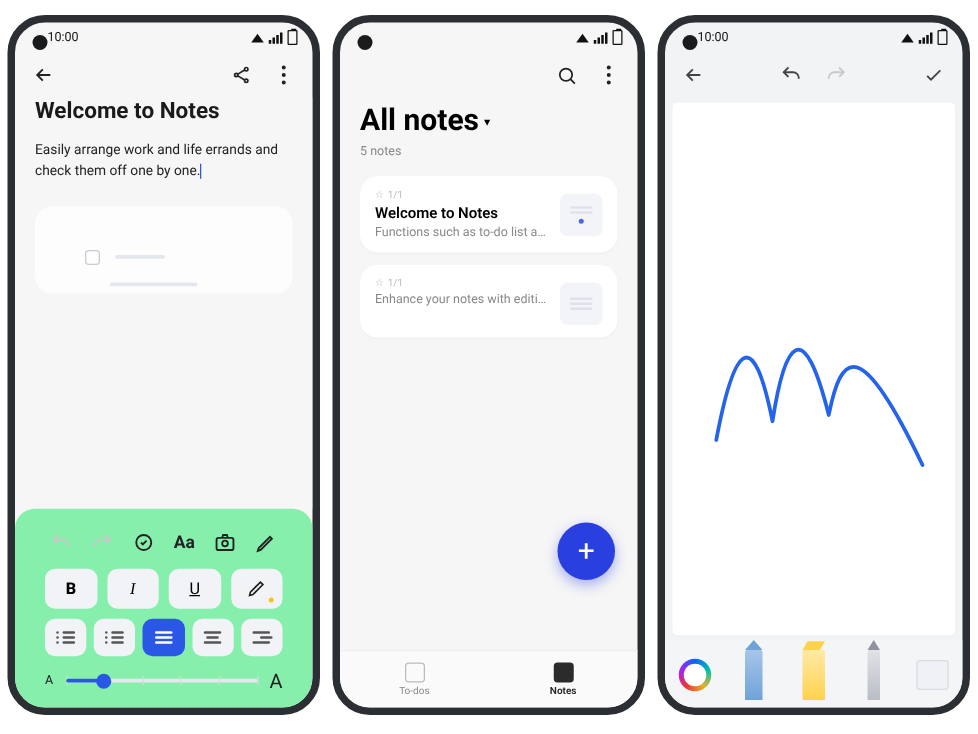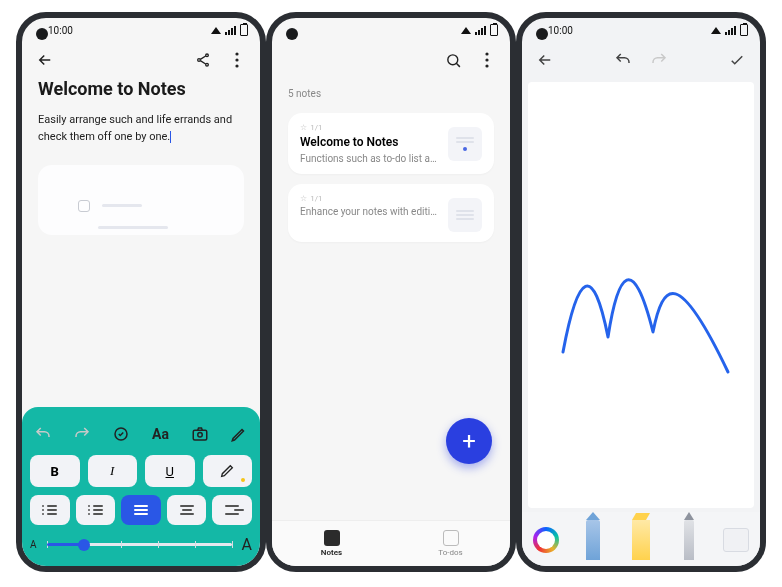--- a/index.html
+++ b/index.html
@@ -1,17 +1,17 @@
 <!DOCTYPE html>
 <html><head>
 <meta charset="utf-8">
 <style>
 * { margin:0; padding:0; box-sizing:border-box; font-family:-apple-system,BlinkMacSystemFont,"Segoe UI",Roboto,sans-serif; }
 body { background:#fff; display:flex; justify-content:center; padding:12px 6px; }
-.phones { display:flex; }
+.phones { display:flex; gap:10px; }
 
 .phone {
   width:250px; height:560px;
   border:6px solid #2b2e33;
   border-radius:30px;
   background:#f6f6f6;
   overflow:hidden;
   position:relative;
   display:flex; flex-direction:column;
 }
@@ -39,21 +39,21 @@
 .title1 { font-size:18px; font-weight:700; color:#1a1a1a; margin-bottom:12px; }
 .para { font-size:11px; color:#222; line-height:1.55; margin-bottom:16px; }
 .sub { font-size:11px; font-weight:700; margin-bottom:4px; }
 .cursor { display:inline-block; width:1px; height:12px; background:#2a57e6; vertical-align:middle; }
 .preview { margin-top:20px; background:#fdfdfe; border-radius:14px; height:70px; position:relative; }
 .prev-in { position:absolute; left:40px; top:30px; }
 .chk { display:inline-block; width:12px;height:12px;border:1px solid #c8cbd2;border-radius:3px;vertical-align:middle;margin-right:8px;}
 .zl{display:inline-block;height:3px;background:#e5e7ee;border-radius:2px;width:40px;vertical-align:middle;margin-right:3px}
 .zl2{width:70px}
 
-.toolbar { background:#14b8a6; border-radius:16px 16px 0 0; padding:8px 8px 12px; }
+.toolbar { background:#86efac; border-radius:16px 16px 0 0; padding:8px 24px 12px; }
 .row { display:flex; justify-content:space-between; align-items:center; margin:6px 0; }
 .row .ibtn { width:26px; height:26px; display:flex; align-items:center; justify-content:center; color:#222; }
 .dim { color:#c9c9c9 !important; }
 .aa { color:#2a57e6; font-weight:700; font-size:14px; }
 .fmtrow { display:flex; gap:8px; margin:8px 0; }
 .fmtbtn { flex:1; height:32px; background:#f2f3f7; border-radius:8px; display:flex; align-items:center; justify-content:center; font-size:13px; }
 .fmtbtn.b{font-weight:800}.fmtbtn.i{font-style:italic;font-family:serif}
 .fmtbtn.u span{text-decoration:underline}
 .hl{position:relative}.hl::after{content:"";position:absolute;bottom:5px;right:7px;width:4px;height:4px;background:#f5c518;border-radius:50%}
 .alignrow{display:flex;gap:6px;margin:8px 0}
@@ -155,21 +155,21 @@
               <circle cx="2" cy="2" r="1.6"></circle>
               <circle cx="2" cy="8" r="1.6"></circle>
               <circle cx="2" cy="14" r="1.6"></circle>
             </svg>
       </span>
     </span>
   </div>
 
   <div class="content">
     <div class="title1">Welcome to Notes</div>
-    <div class="para"><span>Easily arrange such and life errands and check them off one by one.</span><span class="cursor"></span></div>
+    <div class="para"><span>Easily arrange work and life errands and check them off one by one.</span><span class="cursor"></span></div>
 
     <div class="preview">
       <div class="prev-in">
         <span class="chk"></span>
         <span class="zl"></span><br>
         <span class="zl zl2" style="margin-left:20px;margin-top:5px;display:inline-block"></span>
       </div>
     </div>
   </div>
 
@@ -304,20 +304,24 @@
       <span class="icon">
             <svg width="4" height="16" viewBox="0 0 4 16" fill="currentColor">
               <circle cx="2" cy="2" r="1.6"></circle>
               <circle cx="2" cy="8" r="1.6"></circle>
               <circle cx="2" cy="14" r="1.6"></circle>
             </svg>
           </span>
     </span>
   </div>
   <div class="body">
+    <div class="h2row">
+          <span class="h2">All notes</span>
+          <span class="drop">▾</span>
+        </div>
     <div class="count">5 notes</div>
 
     <div class="card">
       <div class="ct">
         <div class="cm">
               <span>☆</span>
               <span>1/1</span>
             </div>
         <div class="ctitle">Welcome to Notes</div>
         <div class="cdesc">Functions such as to-do list an…</div>
@@ -340,27 +344,27 @@
       <div class="thumb">
             <div class="l"></div>
             <div class="l"></div>
             <div class="l"></div>
           </div>
     </div>
 
     <div class="fab">+</div>
   </div>
   <div class="tabs">
+    <div class="tab">
+          <div class="ti outline"></div>
+          <span class="tl">To-dos</span>
+        </div>
     <div class="tab active">
           <div class="ti"></div>
           <span class="tl">Notes</span>
-        </div>
-    <div class="tab">
-          <div class="ti outline"></div>
-          <span class="tl">To-dos</span>
         </div>
   </div>
 </div>
 
 <div class="phone p3" style="background:#f2f3f5">
   <div class="camera"></div>
   <div class="status">
     <span class="left">10:00</span>
     <span class="right">
       <span class="tri"></span>

